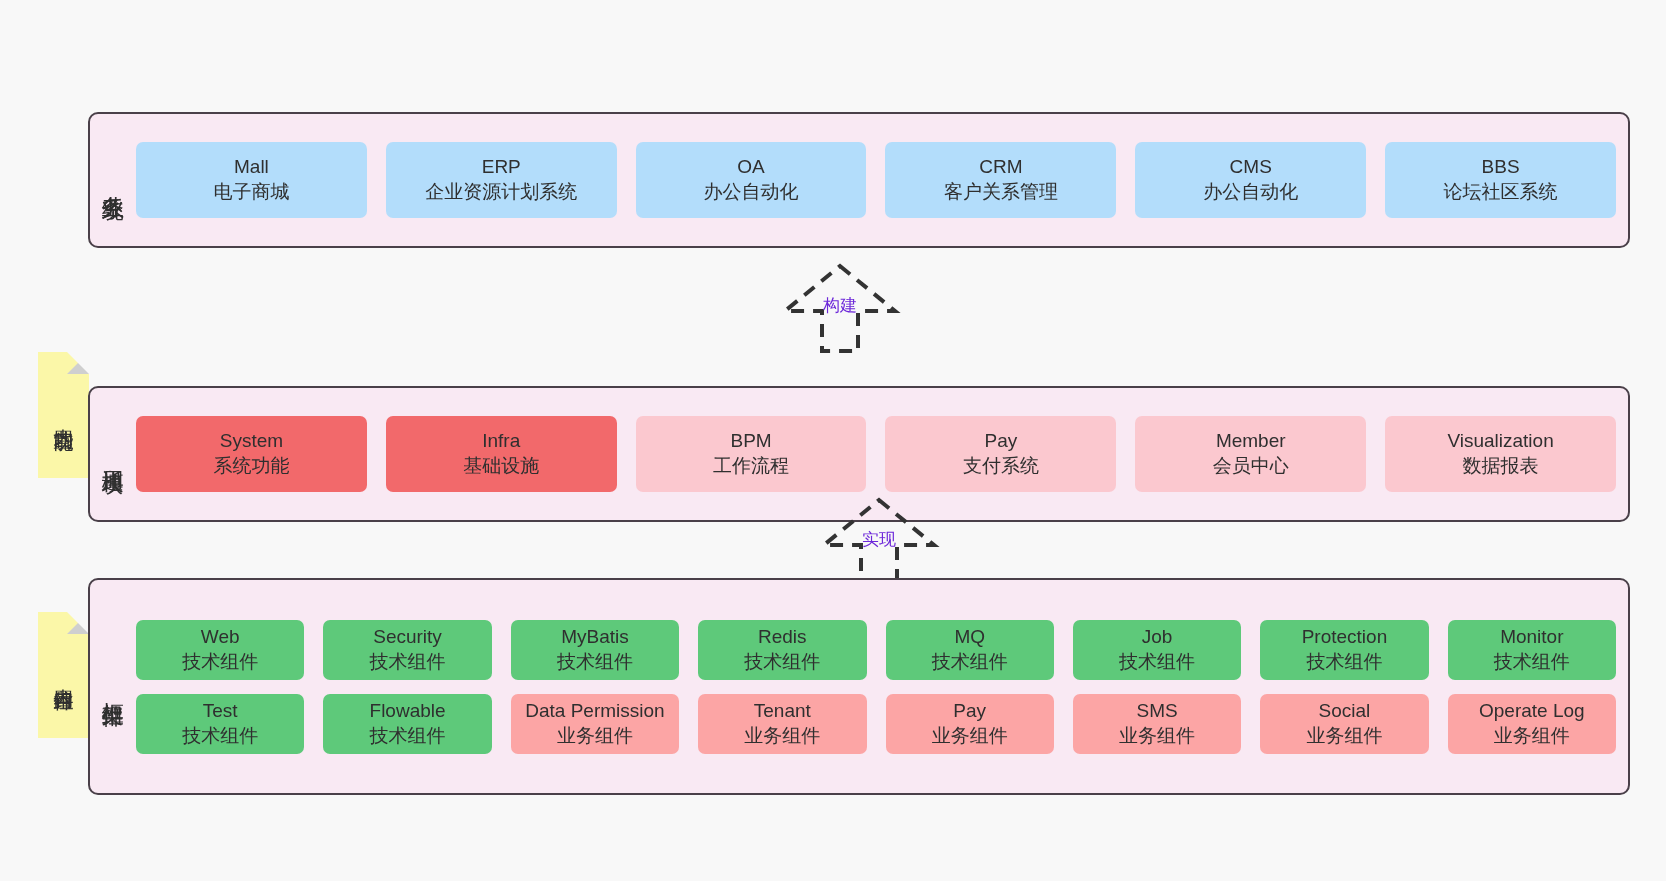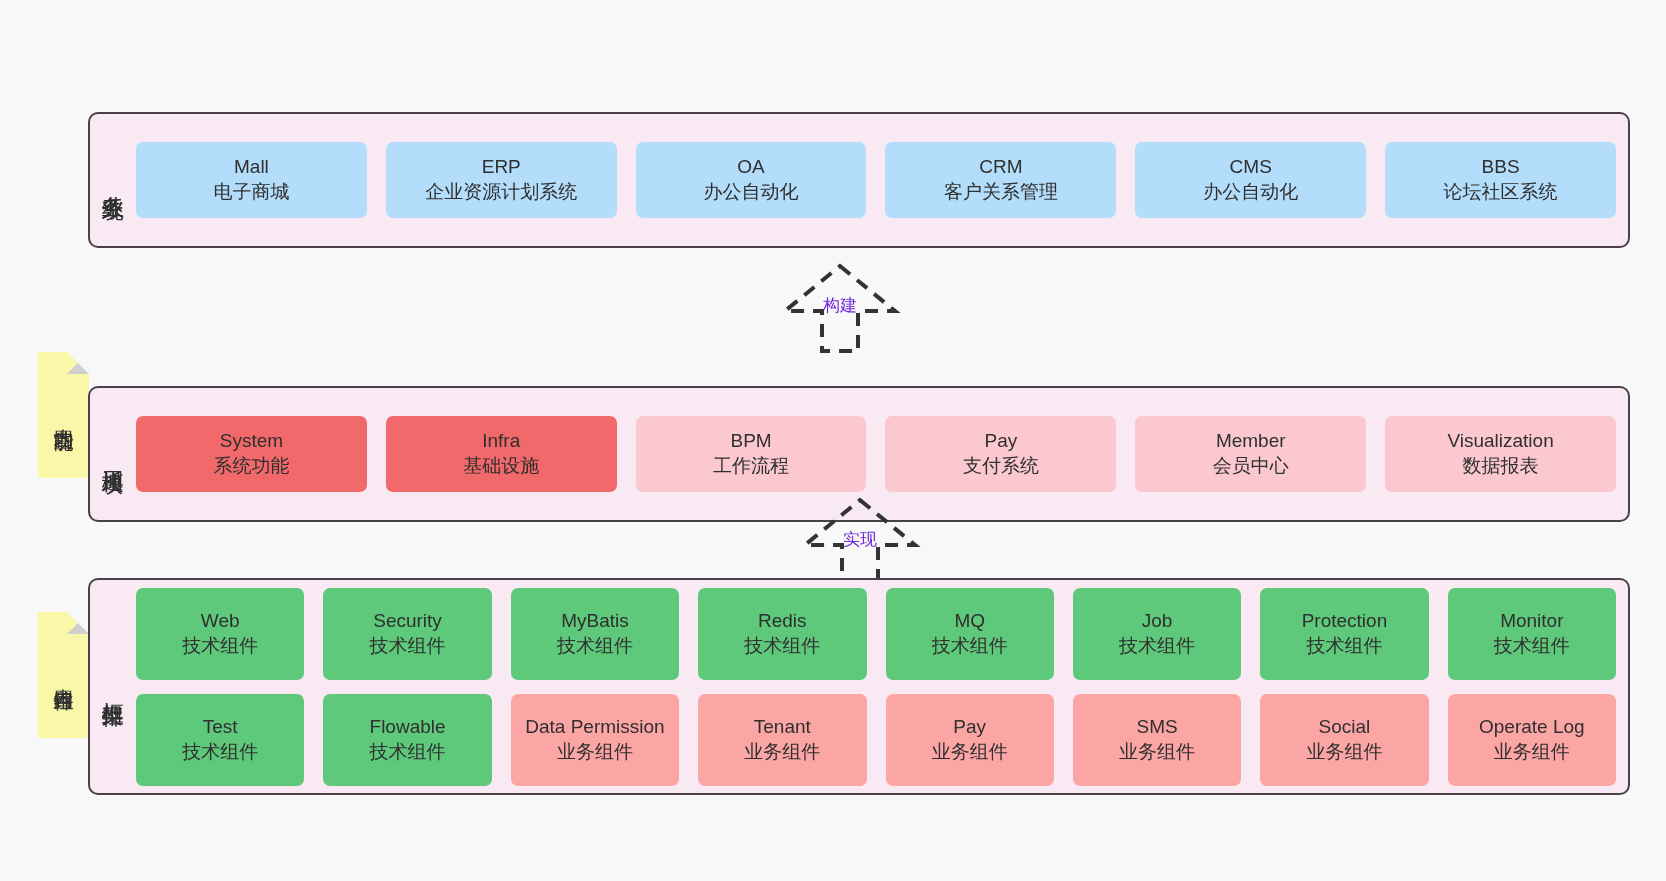--- a/index.html
+++ b/index.html
@@ -85,21 +85,21 @@
   .c-pink       { background: #fbc8cf; }
   .c-green      { background: #5ec97a; }
   .c-lightgreen { background: #fca5a5; text-align: right; }
 
   
   #layer-business  { left: 88px;  top: 112px; width: 1542px; height: 136px; }
   #layer-modules   { left: 88px;  top: 346px; width: 1542px; height: 136px; margin-top: 40px; }
   #layer-framework { left: 88px;  top: 578px; width: 1542px; height: 217px; }
 
   #layer-business .card, #layer-modules .card { height: 76px; }
-  #layer-framework .card { height: 92px; }
+  #layer-framework .card { height: 60px; }
 
   
   .sticky {
     position: absolute;
     width: 51px;
     background: #fbf7a8;
     box-sizing: border-box;
     display: flex;
     align-items: center;
     justify-content: center;
@@ -144,21 +144,21 @@
     left: 50%;
     transform: translateX(-50%);
     top: 38px;
     font-size: 17px;
     color: #6d28d9;
     background: transparent;
     padding: 0 3px;
     white-space: nowrap;
   }
   #connector-build  { left: 740px; top: 256px; }
-  #connector-impl   { left: 760px; top: 490px; }
+  #connector-impl   { left: 779px; top: 490px; }
 </style>
 </head>
 <body>
 
 <div id="stage">
 
   <div class="layer" id="layer-business">
     <div class="layer-title">业务系统</div>
     <div class="layer-body">
       <div class="card-row">

